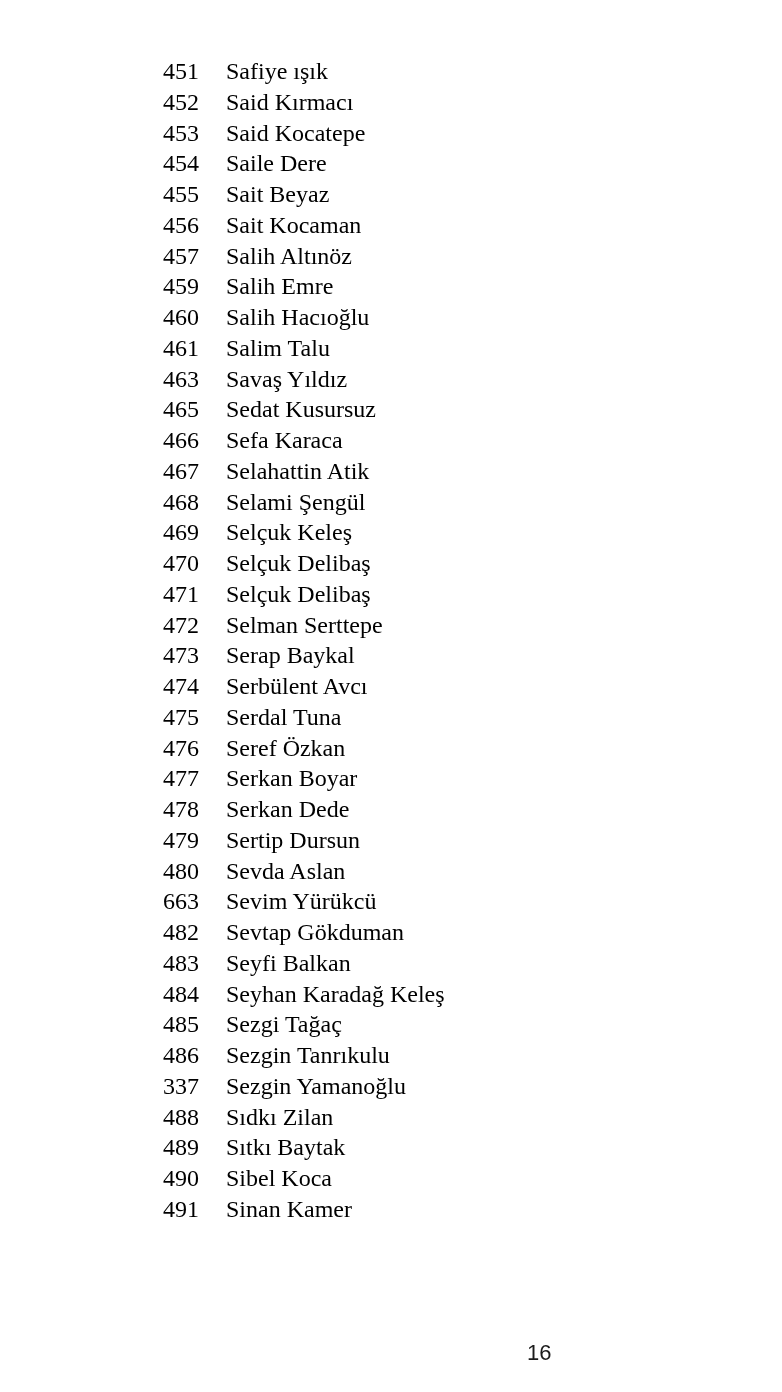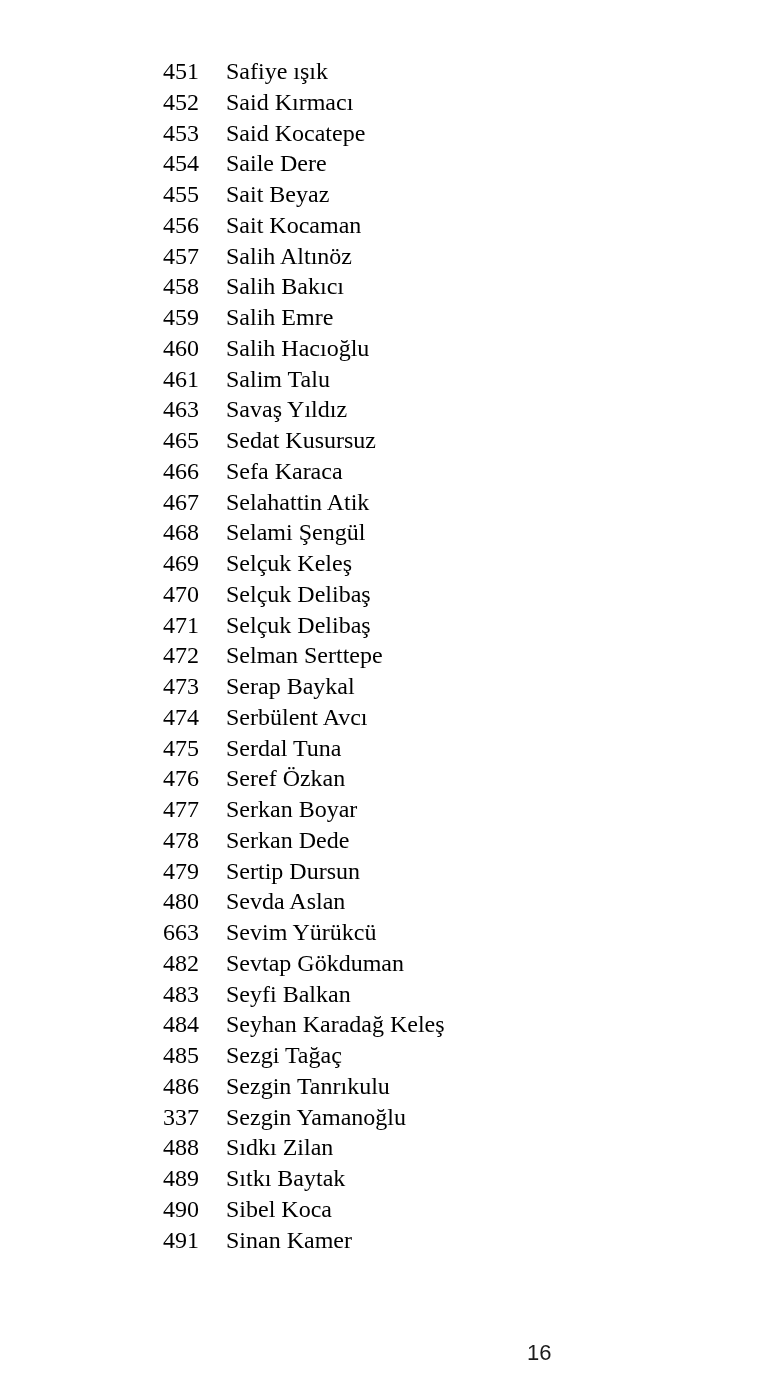--- a/index.html
+++ b/index.html
@@ -80,24 +80,20 @@
       </li>
       <li class="row">
         <span class="num">456</span>
         <span class="name">Sait Kocaman</span>
       </li>
       <li class="row">
         <span class="num">457</span>
         <span class="name">Salih Altınöz</span>
       </li>
       <li class="row">
-        <span class="num">458</span>
-        <span class="name">Salih Bakıcı</span>
-      </li>
-      <li class="row">
         <span class="num">459</span>
         <span class="name">Salih Emre</span>
       </li>
       <li class="row">
         <span class="num">460</span>
         <span class="name">Salih Hacıoğlu</span>
       </li>
       <li class="row">
         <span class="num">461</span>
         <span class="name">Salim Talu</span>

